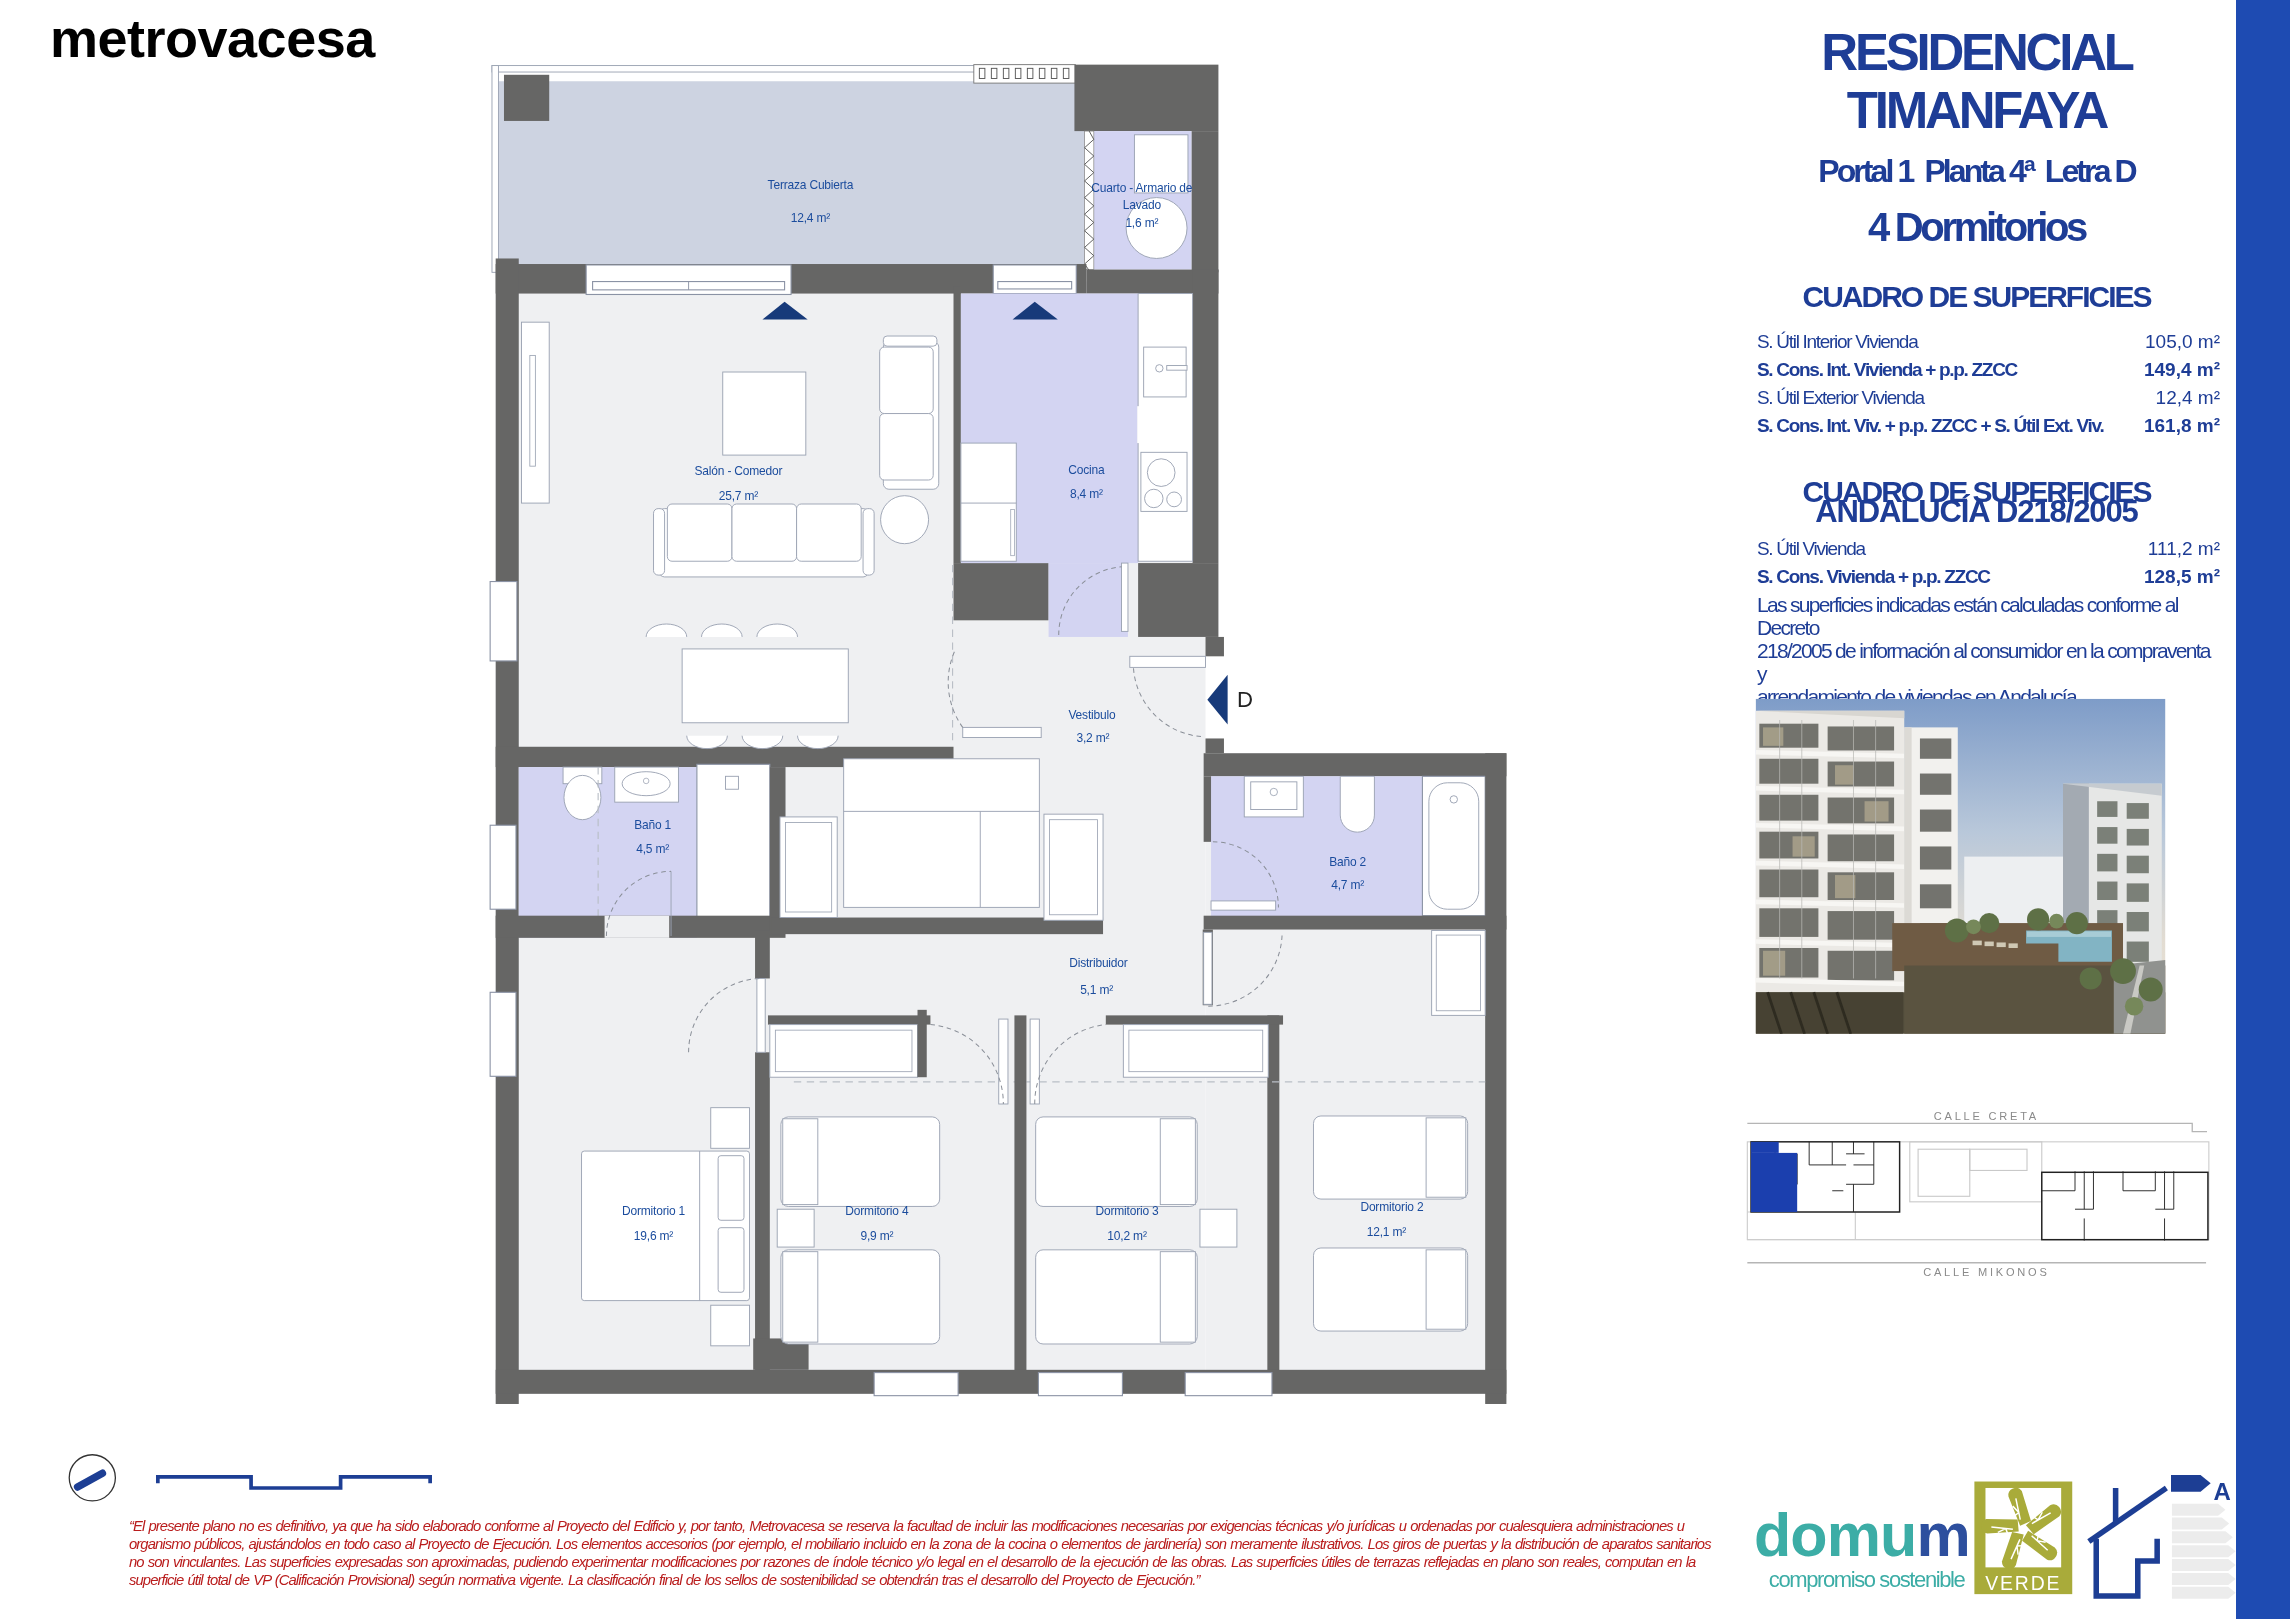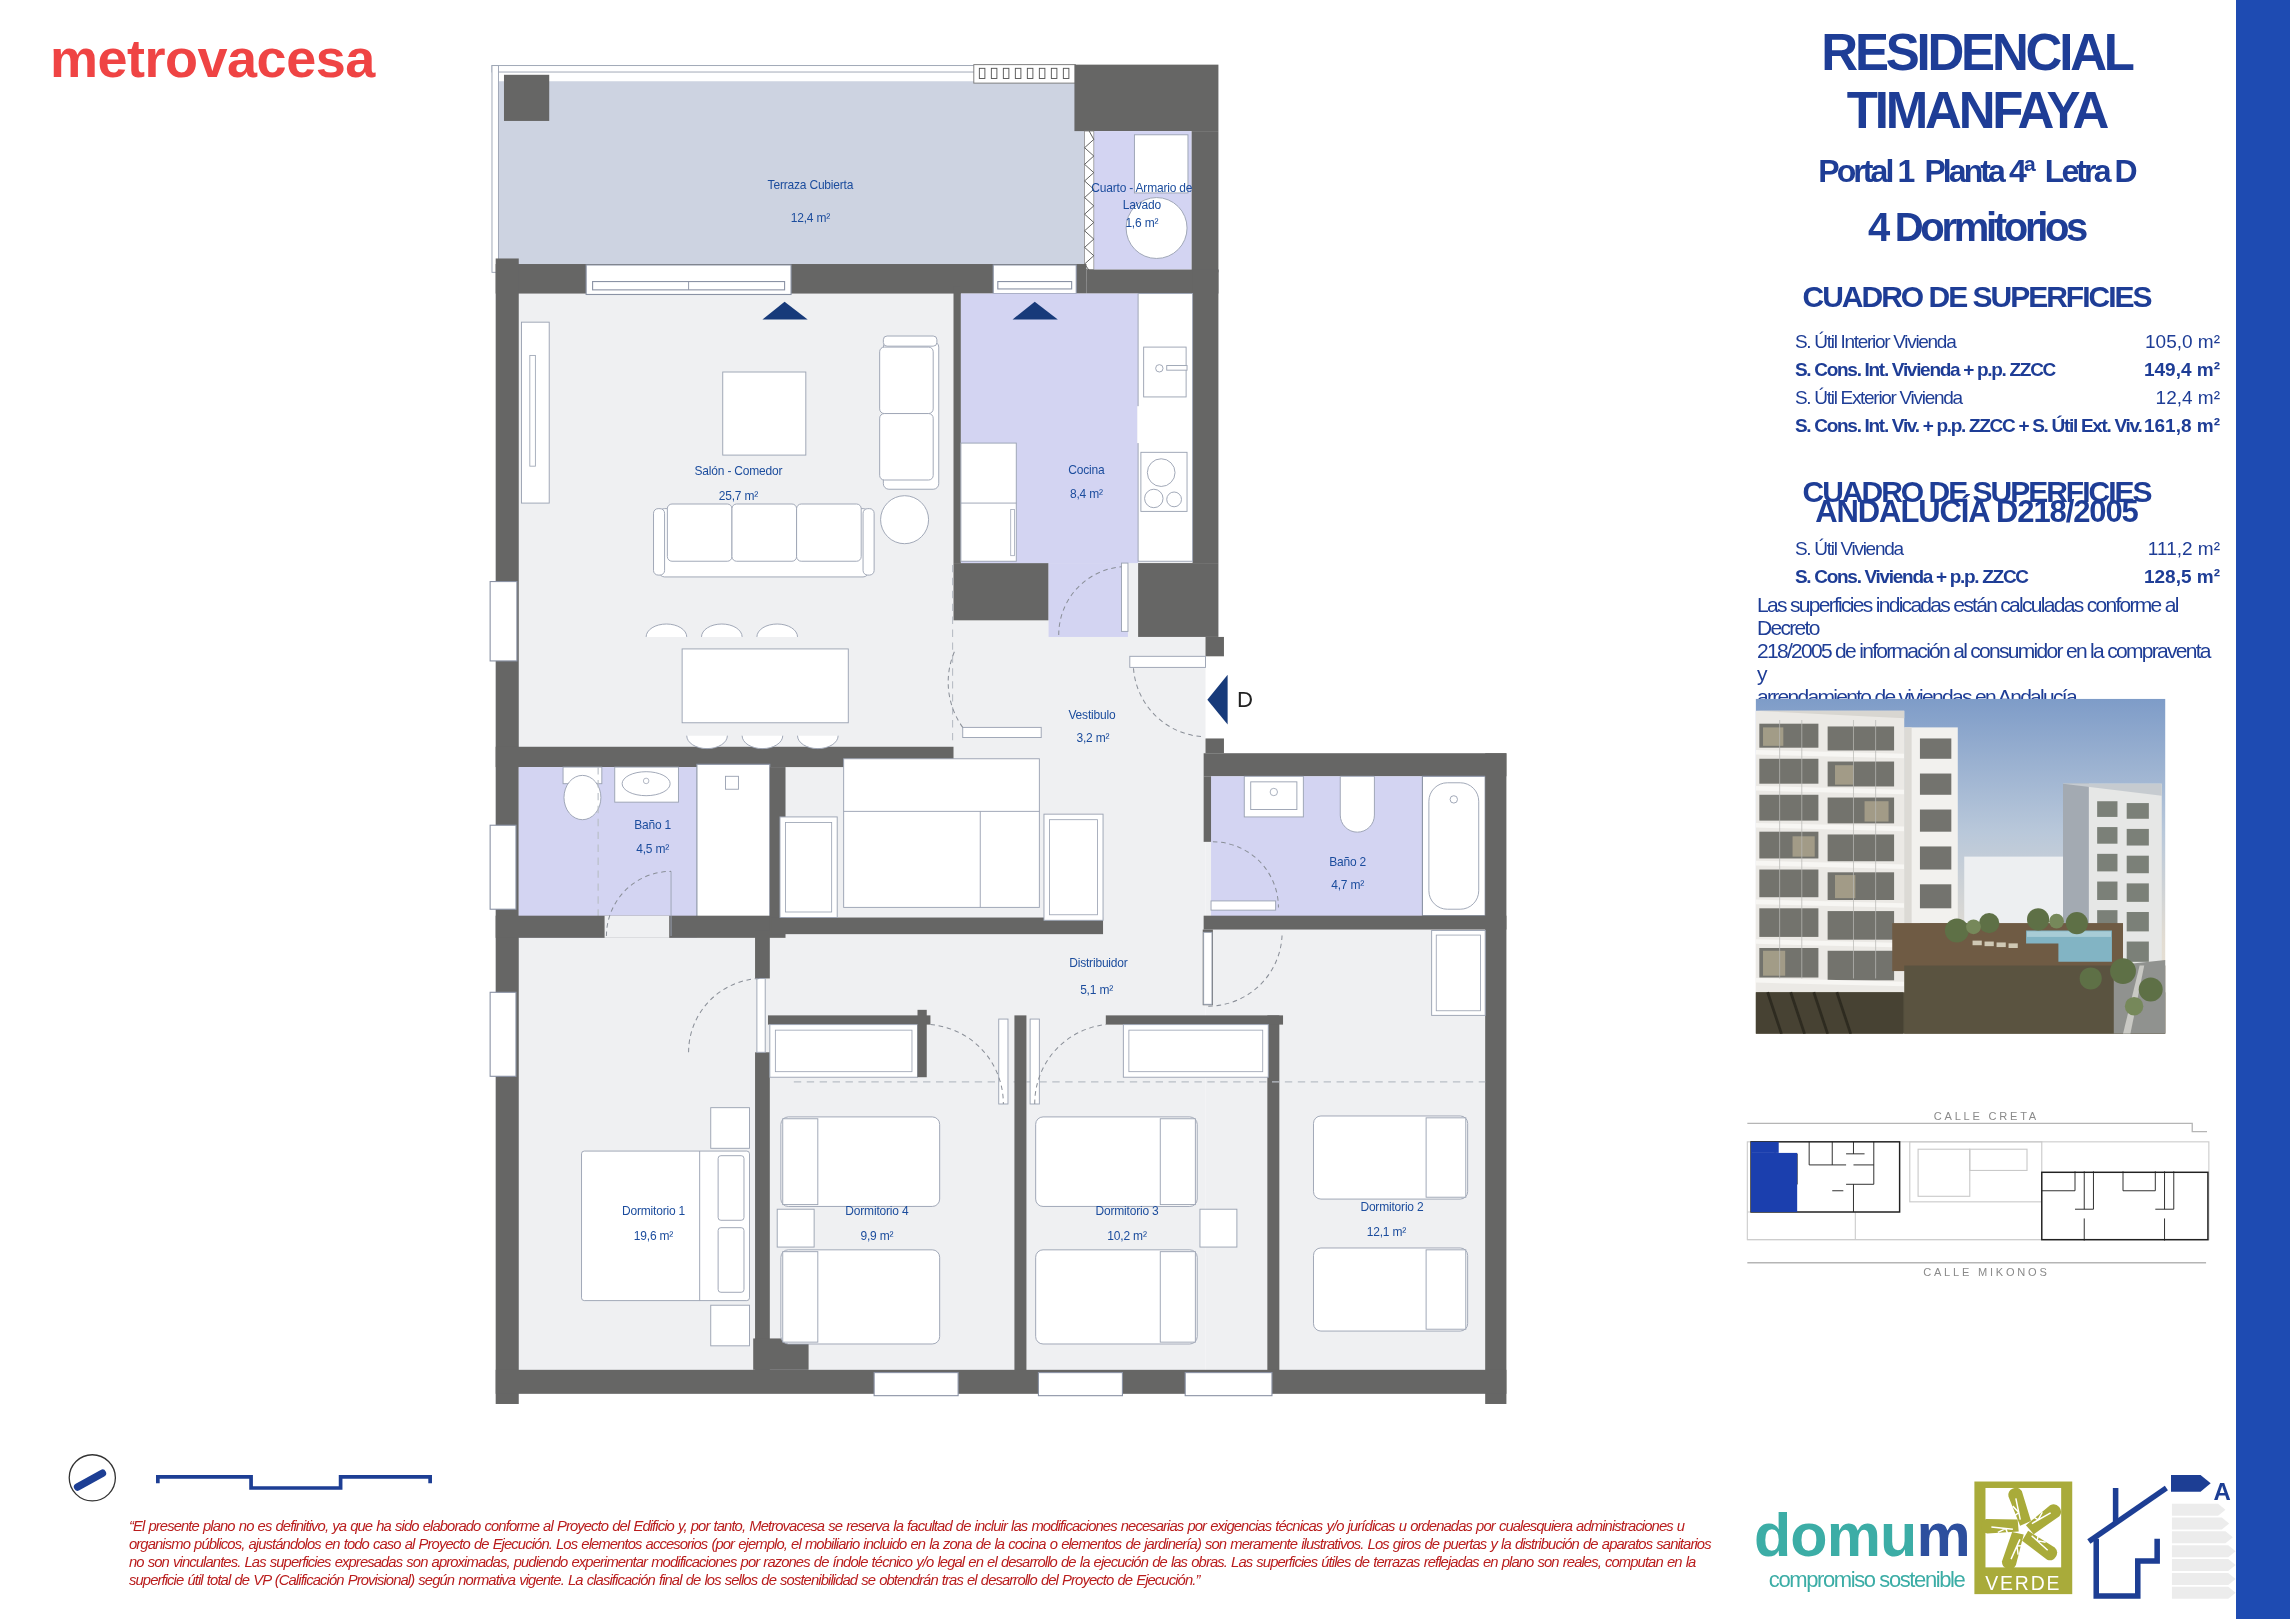--- a/index.html
+++ b/index.html
@@ -1,26 +1,26 @@
 <!DOCTYPE html>
 <html style="font-size:14.8px"><head>
 <meta charset="utf-8">
 <style>
   html,body{margin:0;padding:0;}
   body{width:2291px;height:1620px;position:relative;background:#ffffff;
        font-family:"Liberation Sans", sans-serif;overflow:hidden;}
   .abs{position:absolute;}
   #band{left:2236px;top:0;width:54px;height:1620px;background:#1e4bb2;}
-  #logo{left:50px;top:32px;font-weight:bold;font-size:54px;letter-spacing:-0.5px;color:#ef4444;line-height:53px;}
+  #logo{left:50px;top:12px;font-weight:bold;font-size:54px;letter-spacing:-0.5px;color:#000000;line-height:53px;}
   #panel{left:1757px;top:0;width:463px;color:#1e3d96;}
   #panel > div{position:absolute;width:463px;}
   #panel .ctr{text-align:center;}
   .trow{display:flex;justify-content:space-between;font-size:19px;line-height:28px;letter-spacing:-0.2px;}
   .trow.b{font-weight:bold;}
-  .trow .lab{letter-spacing:-1.3px;margin-left:38px;}
+  .trow .lab{letter-spacing:-1.3px;}
   .trow .val{letter-spacing:0;}
   #disc{left:129px;top:1517px;width:1597px;font-size:14.8px;line-height:18px;
         font-style:italic;color:#b91c1c;letter-spacing:-0.9px;word-spacing:0.9px;}
   #domum{left:1754px;top:0;width:240px;}
   #domum .d1{position:absolute;left:0;top:1505px;font-size:61px;font-weight:bold;color:#3cada6;letter-spacing:-0.9px;line-height:61px;}
   #domum .d1 b{color:#2d4f9e;}
   #domum .d2{position:absolute;left:14.8px;top:1567px;font-size:22px;color:#3cada6;letter-spacing:-1.4px;}
 </style>
 </head>
 <body>

